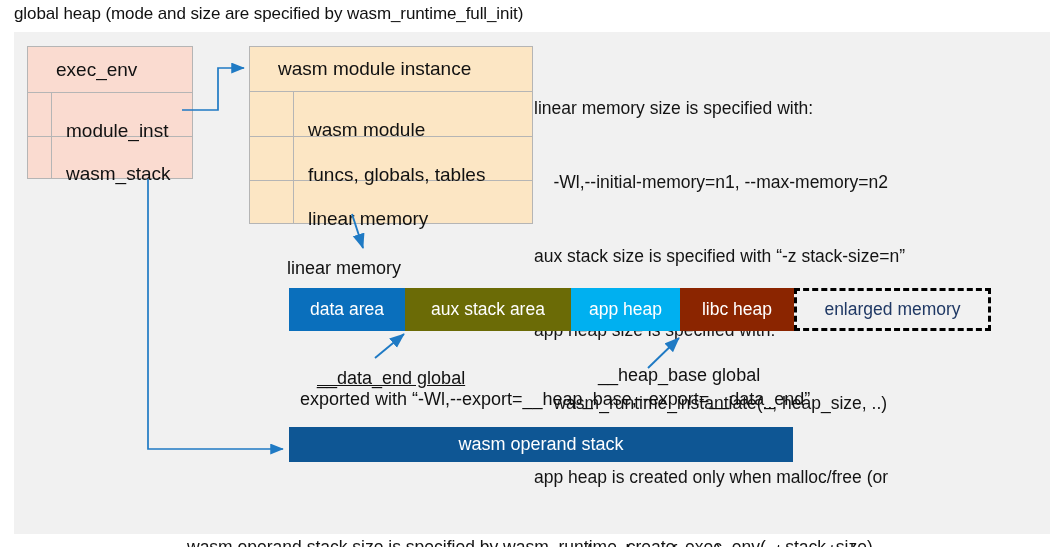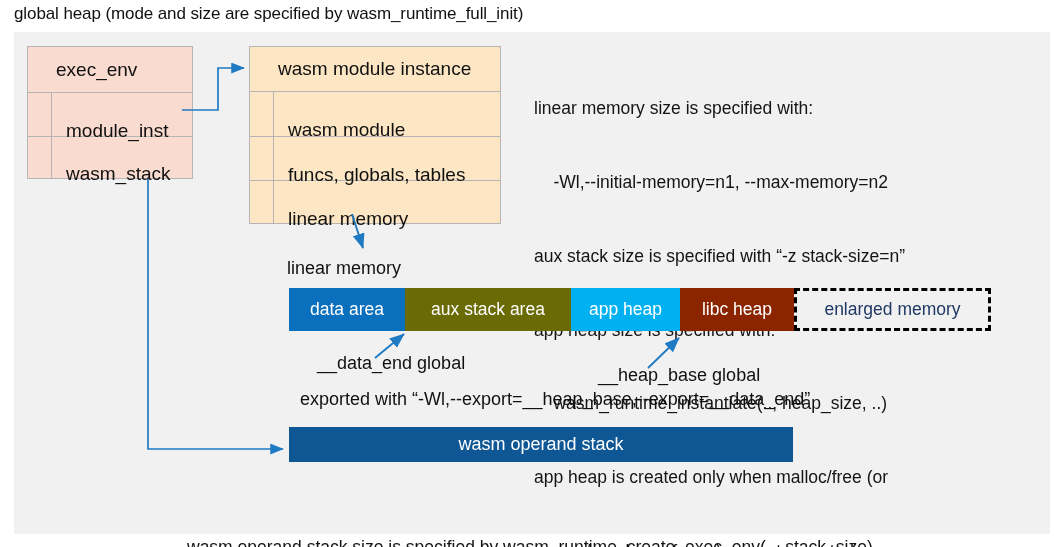--- a/index.html
+++ b/index.html
@@ -69,26 +69,26 @@
     left: 27px; top: 46px; width: 166px; height: 133px;
     background: #fadbd0;
   }
   #exec-env-box .struct-head { height: 46px; }
   #exec-env-box .struct-row { height: 43px; }
   #exec-env-box .struct-row + .struct-row { border-top: 1px solid #b5b5b5; }
   #exec-env-box .struct-indent { width: 24px; }
 
   
   #module-inst-box {
-    left: 249px; top: 46px; width: 252px; height: 178px;
+    left: 249px; top: 46px; width: 284px; height: 178px;
     background: #fce6c4;
     text-align: right;
   }
   #module-inst-box .struct-head { height: 45px; }
-  #module-inst-box .struct-row { height: 44px; }
+  #module-inst-box .struct-row { height: 44px; padding-left: 20px; }
   #module-inst-box .struct-row + .struct-row { border-top: 1px solid #b5b5b5; }
   #module-inst-box .struct-indent { width: 24px; }
 
   
   #notes-block {
     left: 534px;
     top: 47px;
     width: 510px;
     font-size: 17.5px;
     line-height: 24.6px;
@@ -128,21 +128,21 @@
     border: 3px dashed #000000;
     color: #1f3864;
   }
 
   
   .annot {
     font-size: 18px;
     color: #111111;
     white-space: nowrap;
   }
-  #annot-data-end  { left: 317px; top: 353px; }
+  #annot-data-end  { left: 317px; top: 368px; text-decoration: underline; }
   #annot-heap-base { left: 598px; top: 365px; }
   #annot-exported  { left: 300px; top: 389px; }
 
   
   #operand-stack-box {
     left: 289px; top: 427px;
     width: 504px; height: 35px;
     background: #0e5694;
     display: flex;
     align-items: center;

